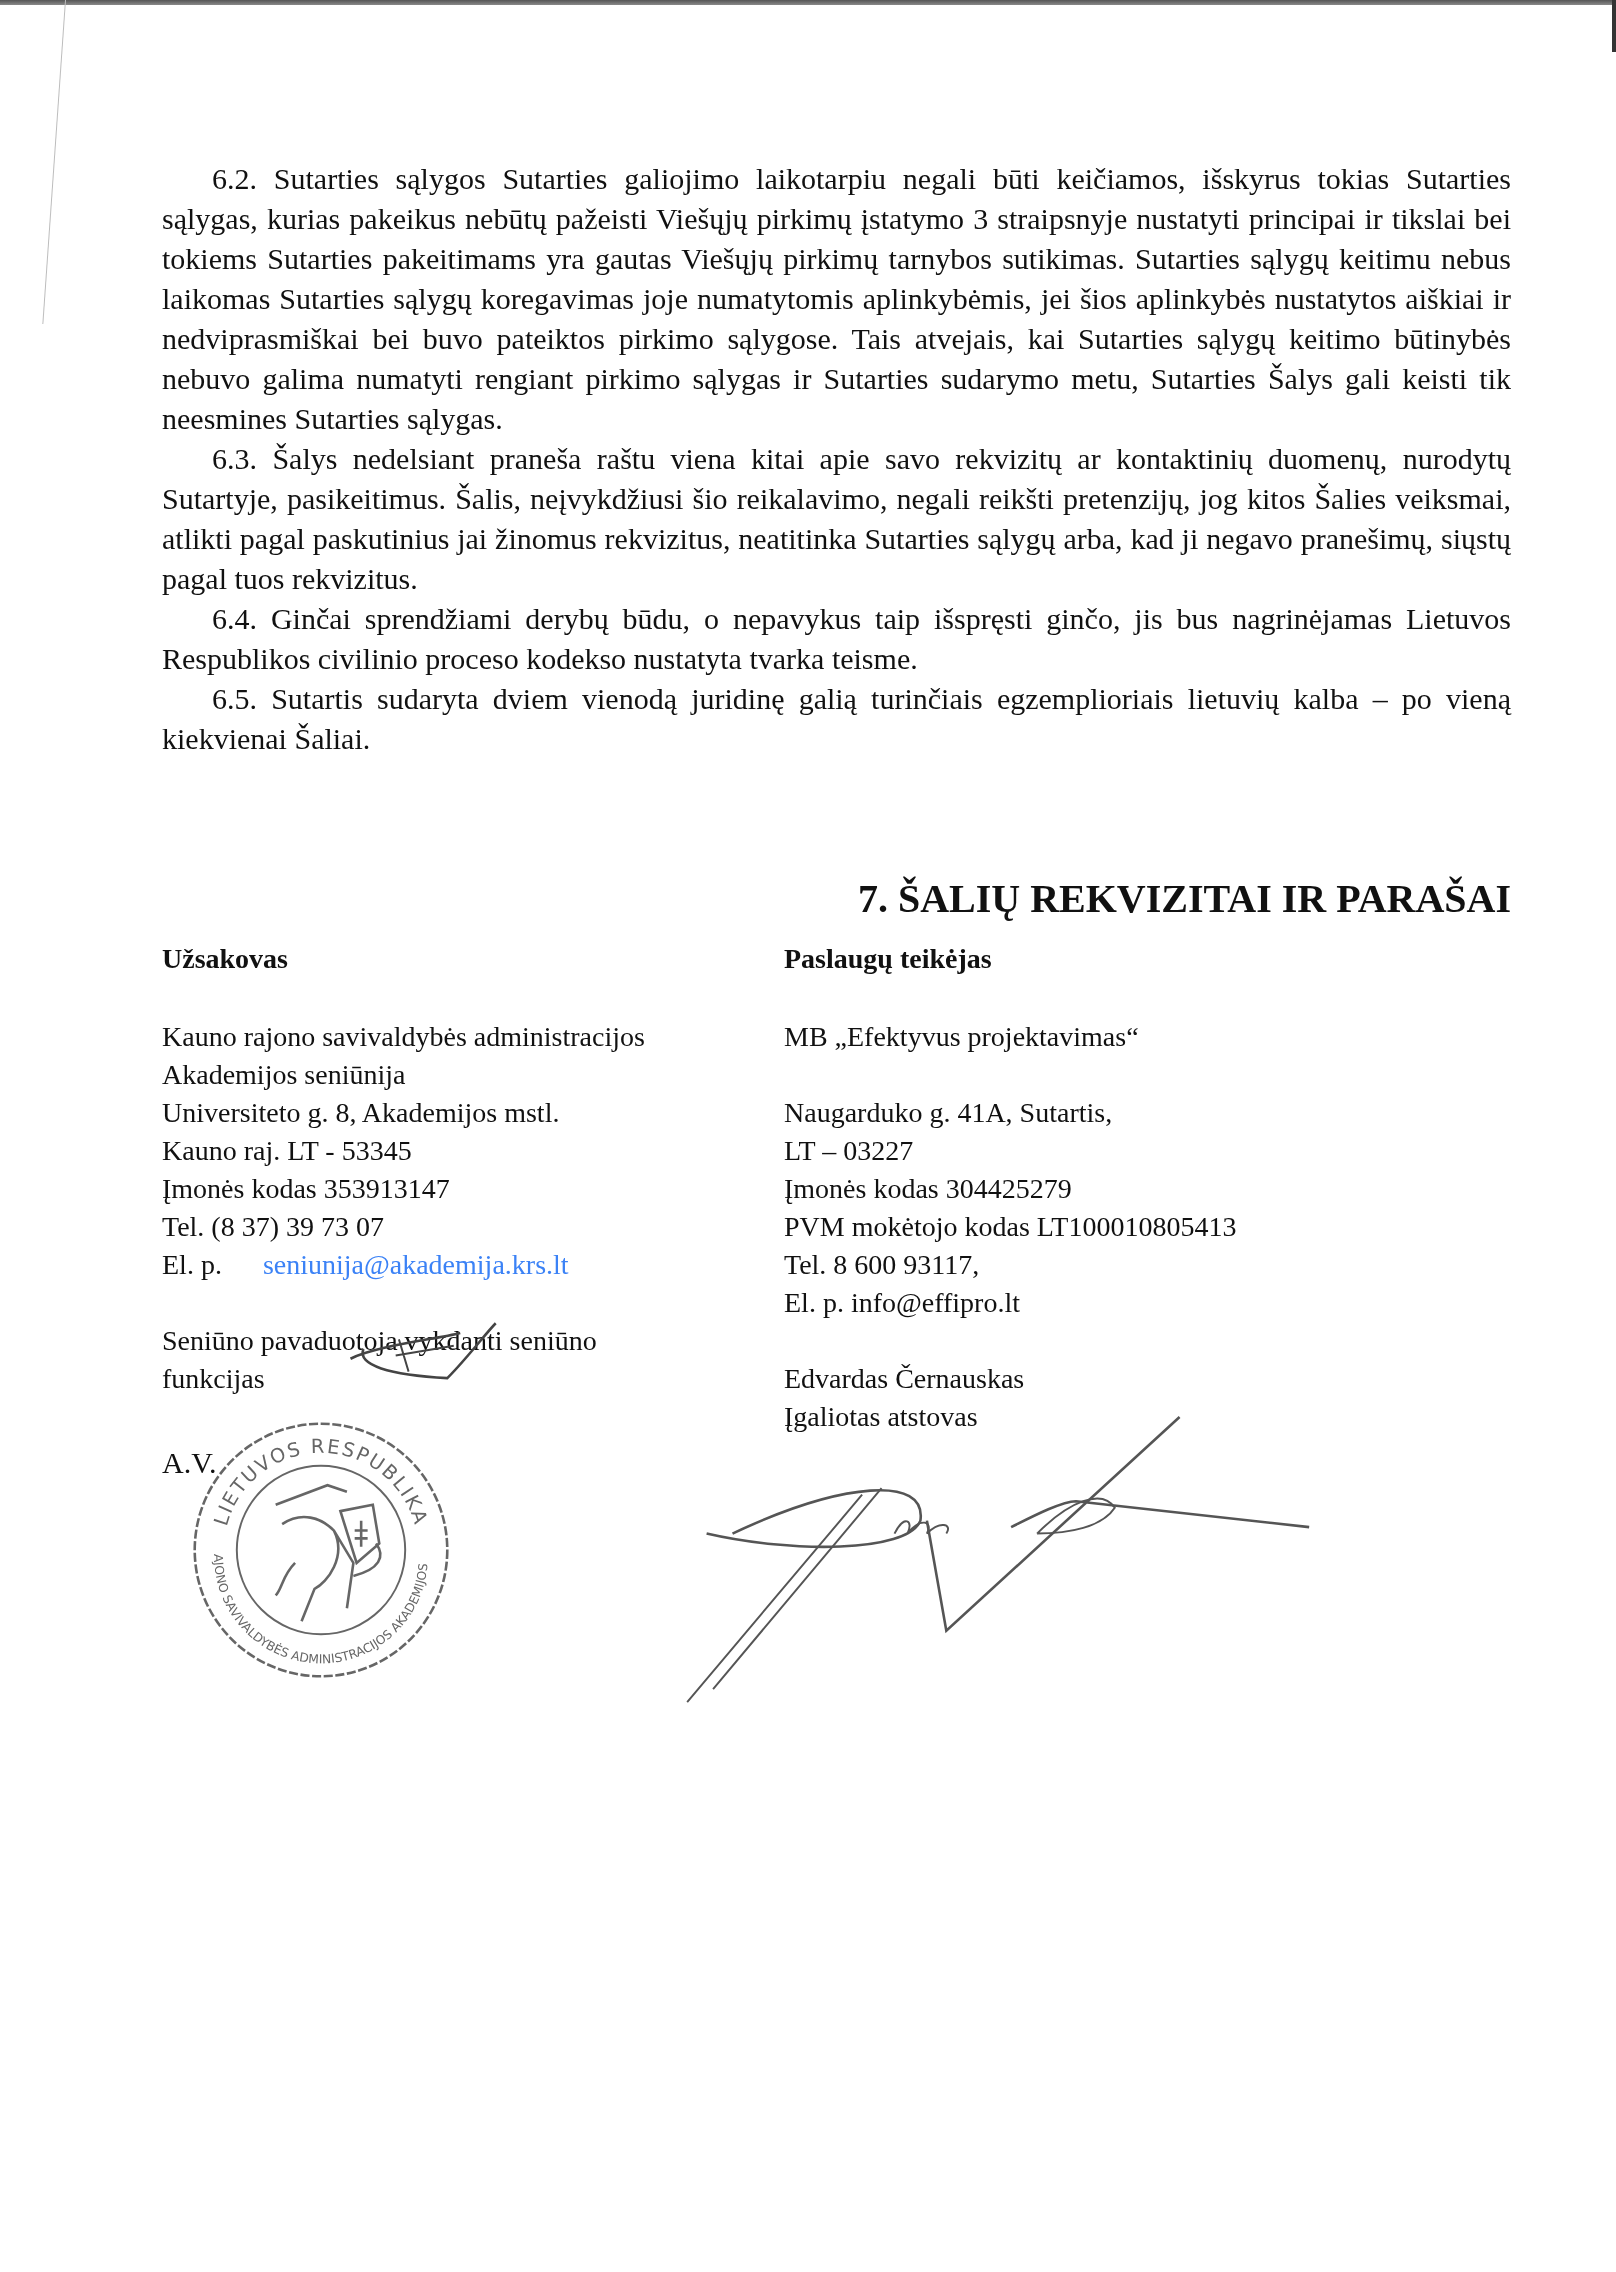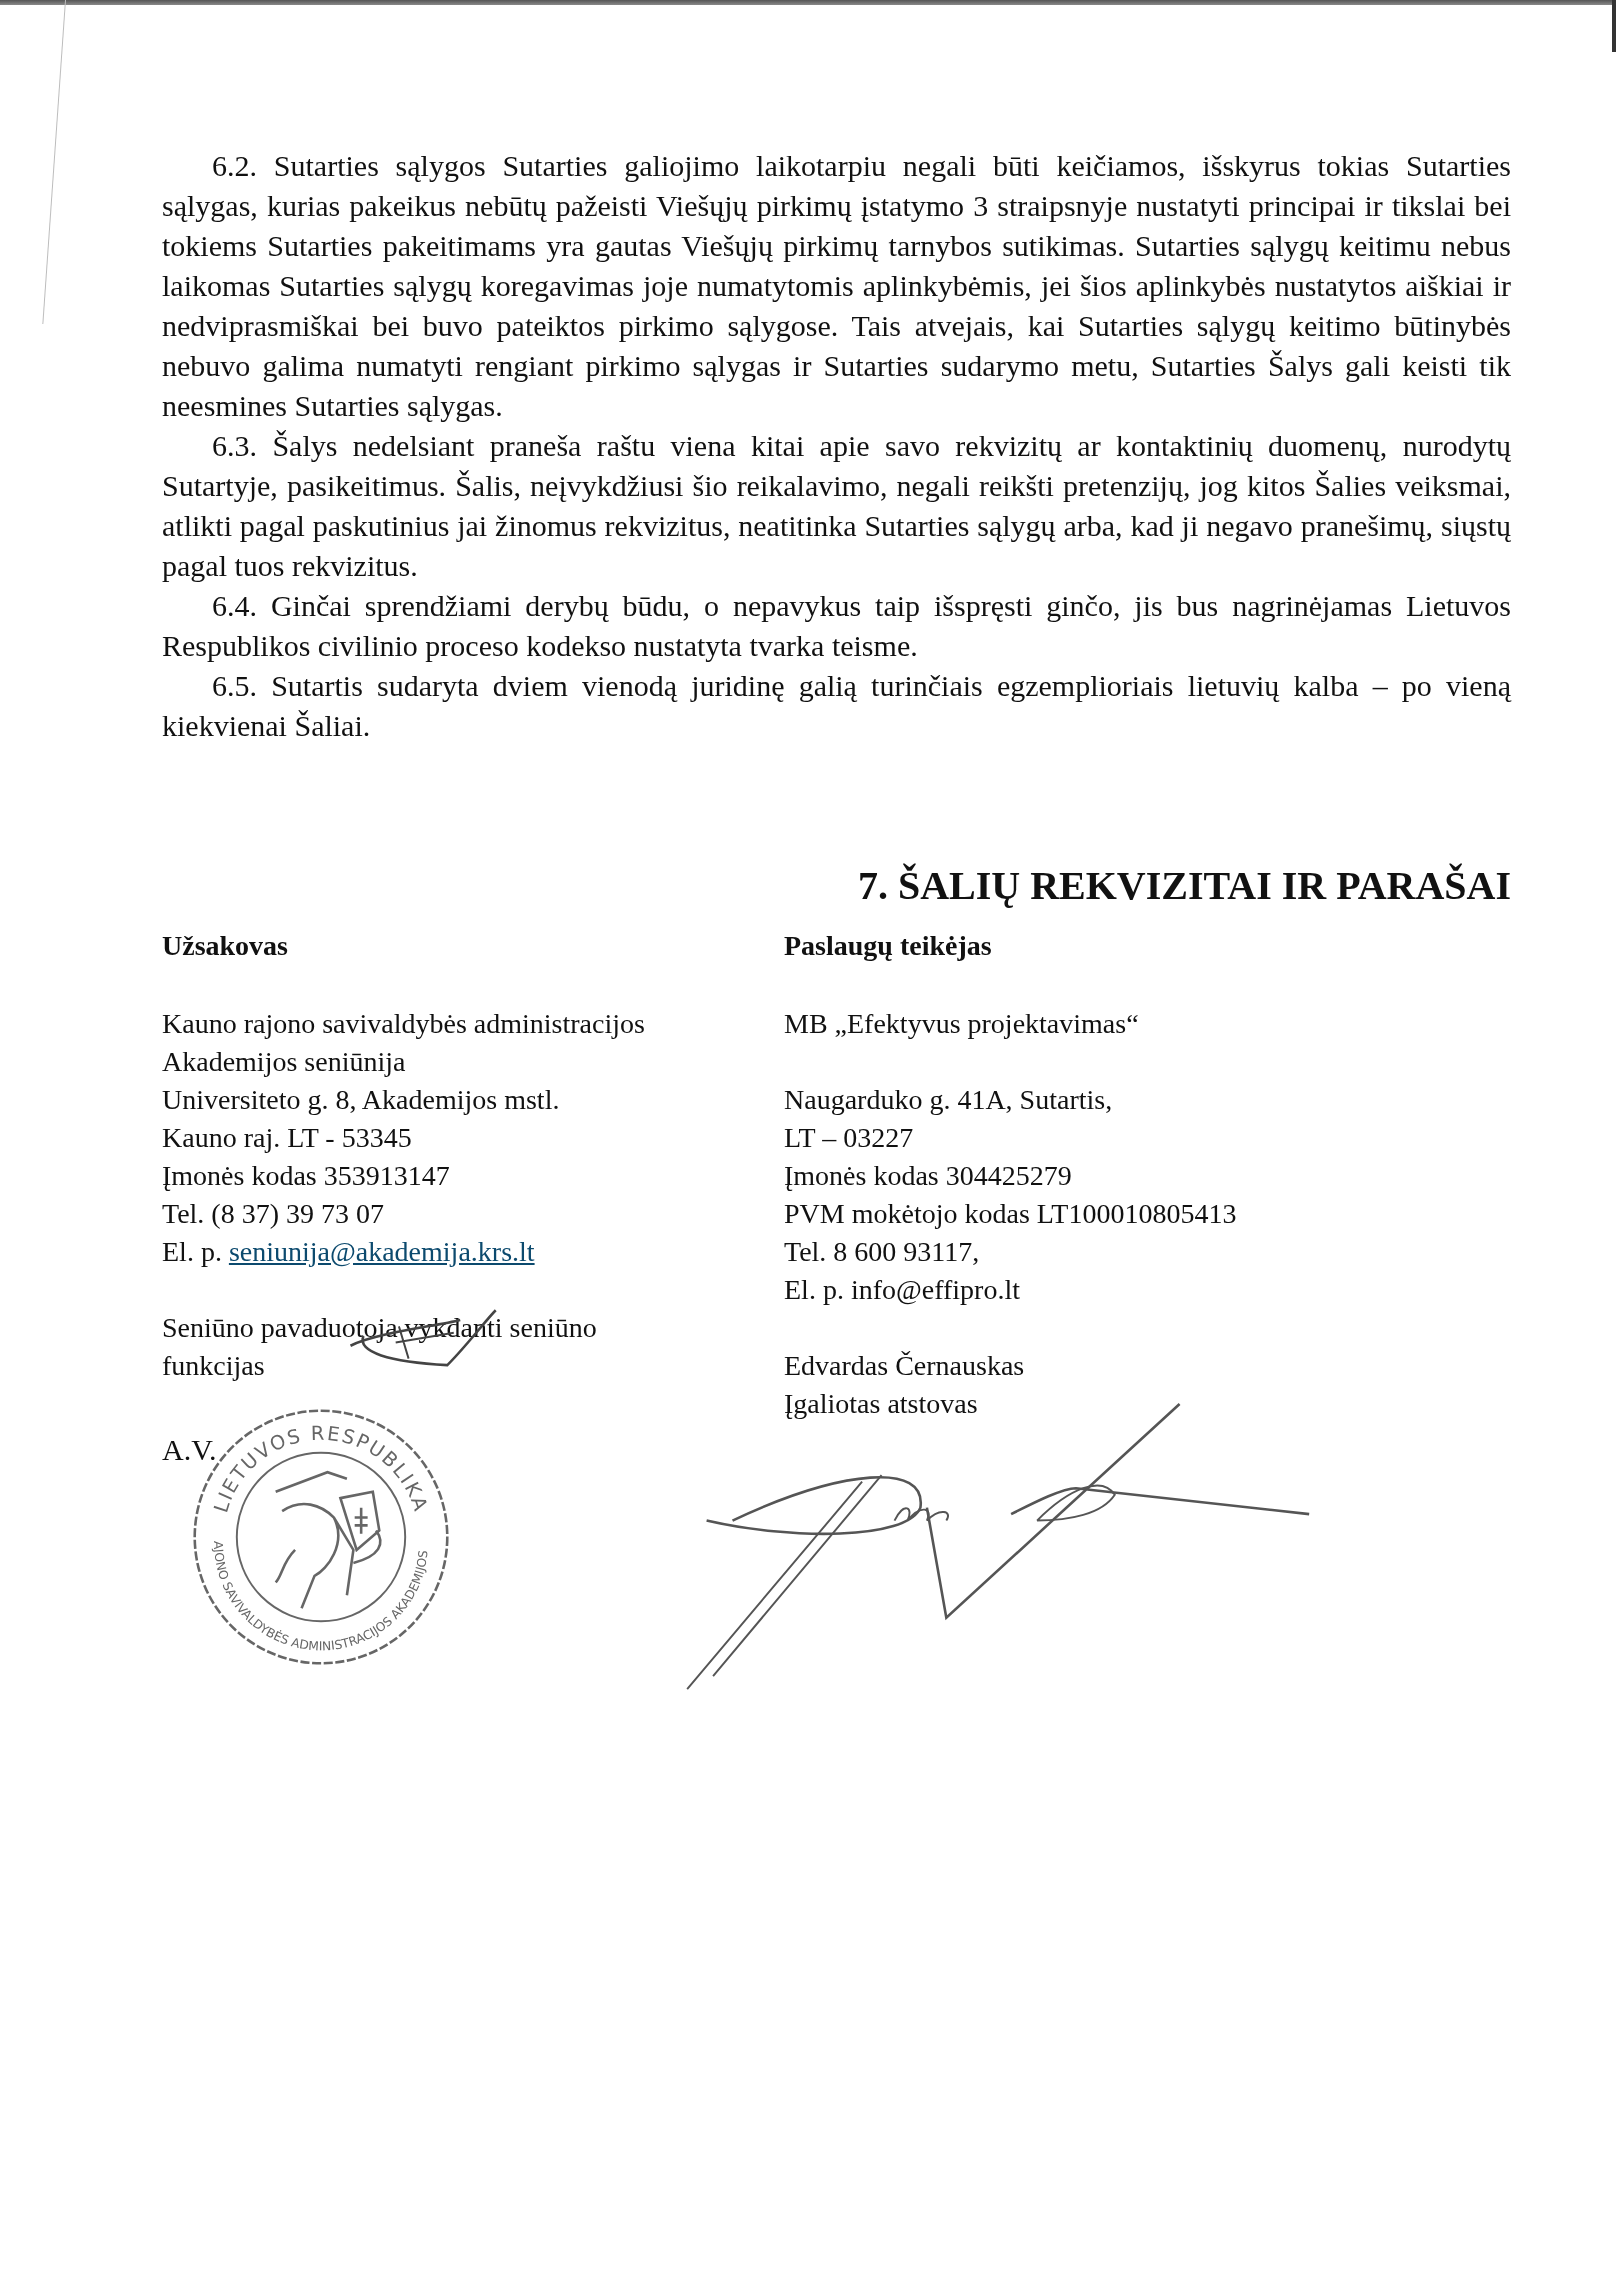--- a/index.html
+++ b/index.html
@@ -14,35 +14,35 @@
     }
     .scan-edge-left {
       position: absolute; left: 0; top: 0; width: 39px; height: 324px;
       border-right: 1.3px solid #bdbdbd; transform: skewX(-4deg); transform-origin: top left;
       left: 26px;
     }
     .scan-edge-right {
       position: absolute; right: 0; top: 0; width: 3.9px; height: 52px; background: #333;
     }
     .page {
-      position: absolute; left: 162px; top: 146px; width: 1349px;
+      position: absolute; left: 162px; top: 159px; width: 1349px;
       font-size: 30px; line-height: 40px;
     }
     .para { margin: 0; text-align: justify; text-indent: 50px; }
     .section-title {
       position: absolute; left: 0; width: 1349px; top: 720px;
       text-align: right; font-weight: bold; font-size: 40px; line-height: 40px;
     }
     .col { position: absolute; font-size: 28px; line-height: 38px; }
     .col-left { left: 0; top: 781px; width: 635px; }
     .col-right { left: 622px; top: 781px; width: 713px; }
     .col .role { font-weight: bold; margin-bottom: 40px; display: block; }
     .col .line { display: block; white-space: nowrap; }
     .col .gap { display: block; height: 38px; }
-    .email-link { text-decoration: underline; color: #0c4a6e; }
+    .email-link { color: #3b82f6; margin-left: 34px; }
     .stamp {
       position: absolute; left: 23px; top: 1255px; width: 272px; height: 272px;
     }
     .av-label { position: absolute; left: 0; top: 1284px; font-size: 30px; }
     .sig { position: absolute; }
     .sig-left { left: 175px; top: 1161px; width: 169px; height: 71px; }
     .sig-right { left: 486px; top: 1245px; width: 804px; height: 311px; }
   </style>
 </head>
 <body>

